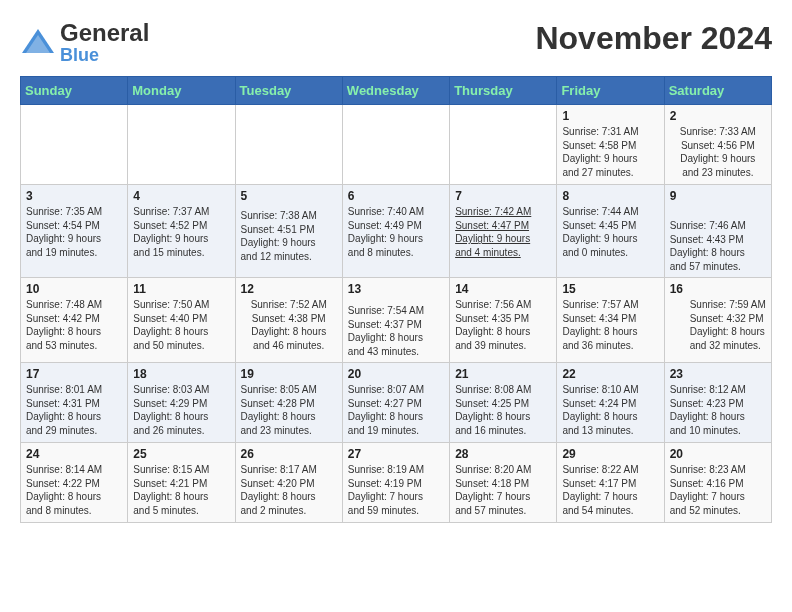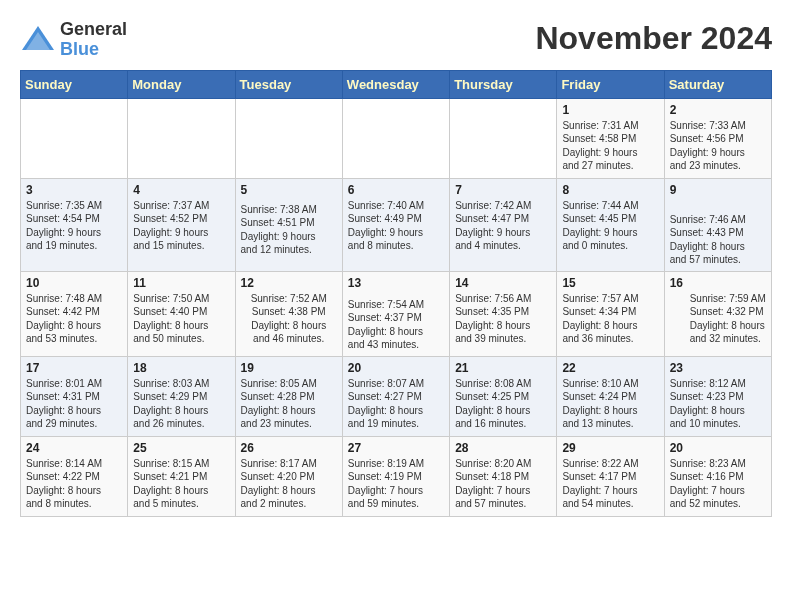--- a/index.html
+++ b/index.html
@@ -19,21 +19,21 @@
     .logo {
       display: flex;
       align-items: center;
     }
     .logo-text {
       display: flex;
       flex-direction: column;
       line-height: 1.1;
     }
     .logo-general {
-      font-size: 18px;
+      font-size: 24px;
       font-weight: bold;
       color: #333;
     }
     .logo-blue {
       font-size: 18px;
       font-weight: bold;
       color: #4a90d9;
     }
     .logo-icon {
       width: 36px;
@@ -50,21 +50,21 @@
     .location {
       font-size: 15px;
       color: #555;
     }
     .calendar {
       width: 100%;
       border-collapse: collapse;
     }
     .calendar th {
       background: #3a6db5;
-      color: #fef9c3;
+      color: #86efac;
       font-size: 13px;
       font-weight: bold;
       padding: 6px 4px;
       text-align: left;
       border: 1px solid #2a5da5;
     }
     .calendar td {
       border: 1px solid #ccc;
       vertical-align: top;
       padding: 4px 5px;
@@ -136,21 +136,21 @@
         <td class="empty"></td>
         <td>
           <span class="day-num">1</span>
           <div class="day-info" style="white-space: pre-line;">Sunrise: 7:31 AM
 Sunset: 4:58 PM
 Daylight: 9 hours
 and 27 minutes.</div>
         </td>
         <td>
           <span class="day-num">2</span>
-          <div class="day-info" style="white-space: pre-line;">Sunrise: 7:33 AM
+          <div class="day-info" style="white-space: pre-line; text-align: center;">Sunrise: 7:33 AM
 Sunset: 4:56 PM
 Daylight: 9 hours
 and 23 minutes.</div>
         </td>
       </tr>
       <tr>
         <td>
           <span class="day-num">3</span>
           <div class="day-info" style="white-space: pre-line;">Sunrise: 7:35 AM
 Sunset: 4:54 PM
@@ -173,21 +173,21 @@
         </td>
         <td>
           <span class="day-num">6</span>
           <div class="day-info" style="white-space: pre-line;">Sunrise: 7:40 AM
 Sunset: 4:49 PM
 Daylight: 9 hours
 and 8 minutes.</div>
         </td>
         <td>
           <span class="day-num">7</span>
-          <div class="day-info" style="white-space: pre-line;">Sunrise: 7:42 AM
+          <div class="day-info" style="white-space: pre-line; text-decoration: underline;">Sunrise: 7:42 AM
 Sunset: 4:47 PM
 Daylight: 9 hours
 and 4 minutes.</div>
         </td>
         <td>
           <span class="day-num">8</span>
           <div class="day-info" style="white-space: pre-line;">Sunrise: 7:44 AM
 Sunset: 4:45 PM
 Daylight: 9 hours
 and 0 minutes.</div>

